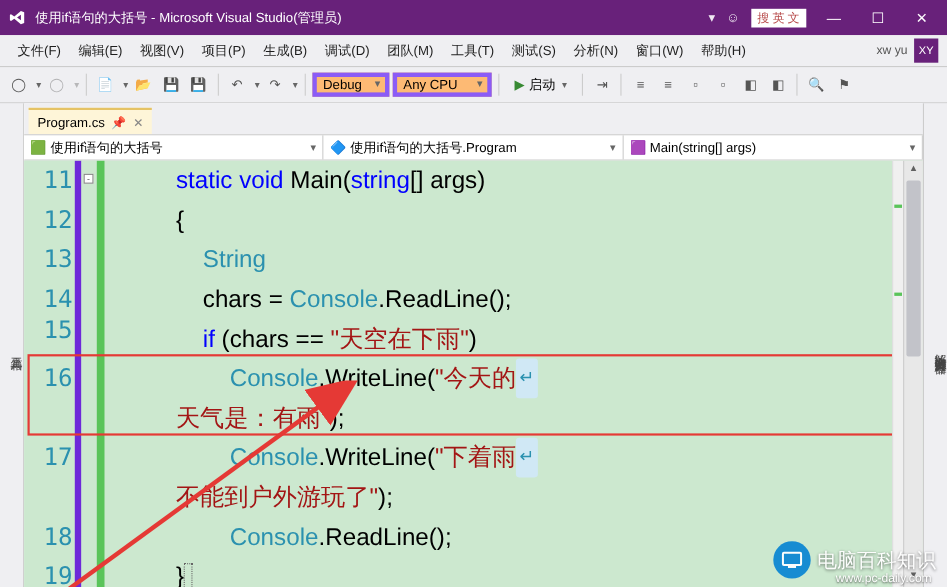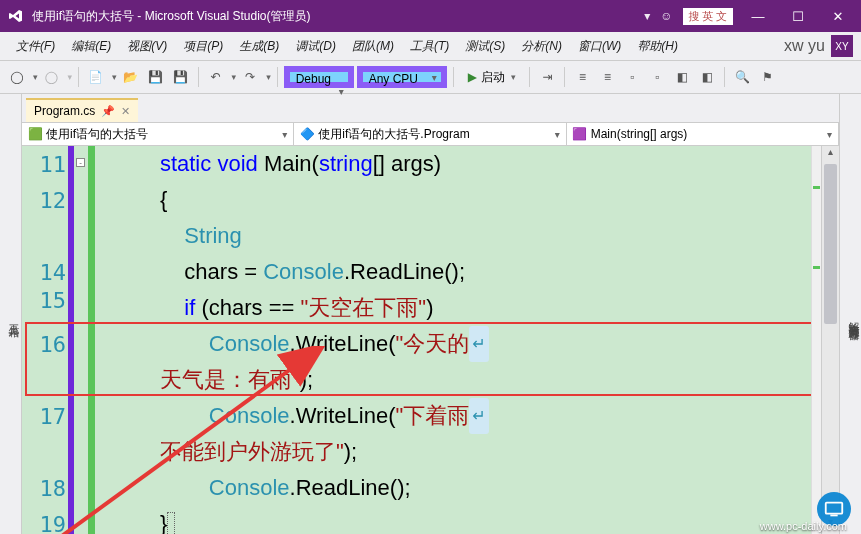--- a/index.html
+++ b/index.html
@@ -9,29 +9,29 @@
     .titlebar .vs-logo { width: 16px; height: 16px; margin-right: 8px; display: flex; align-items: center; }
     .titlebar .title-text { flex: 0 0 auto; }
     .titlebar .spacer { flex: 1; }
     .titlebar .title-right { display: flex; align-items: center; gap: 10px; }
     .titlebar .icon-btn { color: #fff; opacity: 0.9; cursor: pointer; }
     .titlebar .quick-launch { width: 140px; height: 20px; background: #7b3a8b; border: 1px solid #9b5bab; color: #ddd; padding: 0 6px; font-size: 11px; }
     .titlebar .ime-badge { background: #fff; color: #b84c4c; padding: 1px 6px; font-size: 11px; font-family: cursive; }
     .titlebar .win-btn { width: 30px; text-align: center; cursor: pointer; font-size: 13px; }
     
     .menubar { height: 28px; background: #efeff2; display: flex; align-items: center; padding: 0 8px; font-size: 12px; color: #1e1e1e; }
-    .menubar .menu-item { padding: 4px 8px; cursor: pointer; font-style: italic; }
+    .menubar .menu-item { padding: 4px 8px; cursor: pointer; }
     .menubar .menu-spacer { flex: 1; }
-    .menubar .user { font-size: 16px; color: #555; margin-right: 6px; }
+    .menubar .user { font-size: 11px; color: #555; margin-right: 6px; }
     .menubar .user-badge { width: 22px; height: 22px; background: #68217a; color: #fff; display: flex; align-items: center; justify-content: center; font-size: 10px; }
     
     .toolbar { height: 34px; background: #efeff2; border-top: 1px solid #ccc; border-bottom: 1px solid #ccc; display: flex; align-items: center; padding: 0 6px; gap: 3px; font-size: 12px; }
     .toolbar .tool-btn { width: 22px; height: 22px; display: flex; align-items: center; justify-content: center; cursor: pointer; color: #555; border-radius: 2px; }
     .toolbar .sep { width: 1px; height: 20px; background: #ccc; margin: 0 3px; }
-    .toolbar .combo { height: 22px; border: 6px solid #8b5cf6; background: #7dd3fc; padding: 0 18px 0 6px; font-size: 12px; position: relative; cursor: pointer; }
+    .toolbar .combo { height: 22px; border: 4px solid #8b5cf6; background: #fdba74; padding: 0 18px 0 6px; font-size: 12px; position: relative; cursor: pointer; }
     .toolbar .combo::after { content: '▾'; position: absolute; right: 4px; color: #666; font-size: 10px; }
     .toolbar .start-btn { display: flex; align-items: center; gap: 4px; height: 22px; padding: 0 8px; cursor: pointer; }
     .toolbar .start-btn .play { color: #388a34; }
     .toolbar .dd { font-size: 9px; color: #666; margin-left: 2px; cursor: pointer; }
     
     .workspace { display: flex; height: calc(534px - 32px - 28px - 34px); }
     .side-tab-left, .side-tab-right { width: 22px; background: #efeff2; writing-mode: vertical-rl; text-orientation: upright; font-size: 11px; color: #444; padding-top: 6px; display: flex; flex-direction: column; align-items: center; gap: 10px; }
     .side-tab-right { border-left: 1px solid #ccc; }
     .side-tab-left { border-right: 1px solid #ccc; }
     .side-tab-item { cursor: pointer; letter-spacing: 1px; }
@@ -184,20 +184,21 @@
         <span class="nav-icon">🟪</span>
         <span>Main(string[] args)</span>
       </div>
     </div>
 
     <div class="code-wrap" style="position:relative">
 
       <div class="gutter">
         <div class="ln" style="top:0">11</div>
         <div class="ln" style="top:36px">12</div>
+        <div class="ln" style="top:72px">13</div>
         <div class="ln" style="top:108px">14</div>
         <div class="ln" style="top:136px">15</div>
         <div class="ln" style="top:180px">16</div>
         <div class="ln" style="top:252px">17</div>
         <div class="ln" style="top:324px">18</div>
         <div class="ln" style="top:360px">19</div>
       </div>
       <div class="collapse-bar">
         <div class="collapse-box" style="top:12px">-</div>
       </div>
@@ -251,14 +252,15 @@
   </div>
 </div>
 
 <div class="watermark">
   <div class="wm-icon">
     <svg width="22" height="22" viewBox="0 0 24 24">
         <rect x="3" y="5" width="18" height="12" rx="1" fill="none" stroke="#fff" stroke-width="2"></rect>
         <rect x="8" y="18" width="8" height="2" fill="#fff"></rect>
       </svg>
   </div>
+  <span class="wm-text">电脑百科知识</span>
 </div>
 <span class="wm-url" style="position:absolute;right:14px;bottom:2px;color:#fff;font-size:11px;text-shadow:0 1px 2px rgba(0,0,0,.7)">www.pc-daily.com</span>
 
 </body></html>

